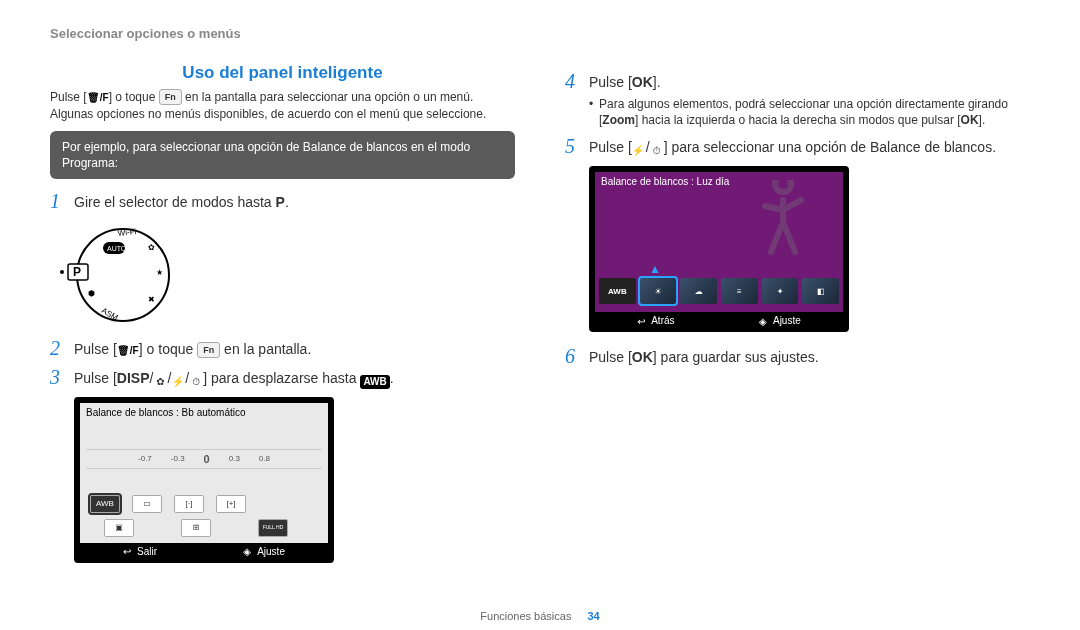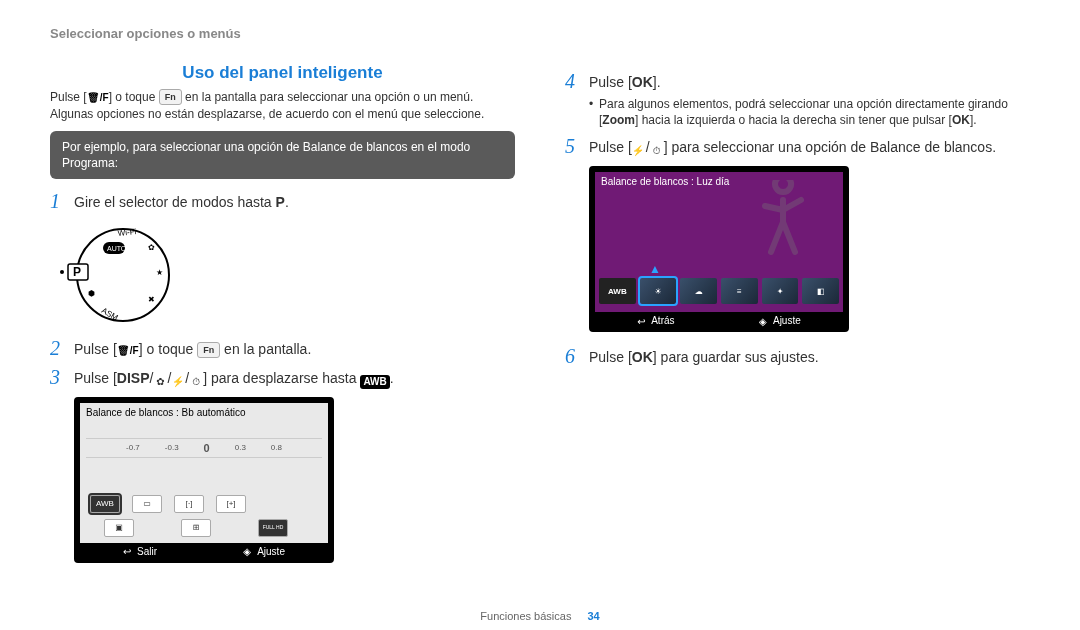--- a/index.html
+++ b/index.html
@@ -128,22 +128,22 @@
   .screen-title.onblack { color:#fff; }
   .screen-footer {
     display:flex; justify-content:space-around;
     font-size:10px; color:#fff; padding:3px 0 0 0;
   }
   .foot-item { display:flex; align-items:center; gap:4px; }
   .foot-icon { width:10px;height:10px; }
 
   
   .ruler {
-    position:absolute; top:35px; left:6px; right:6px; height:20px;
-    display:flex; font-size:8px; color:#555; align-items:center; justify-content:center; gap:25px;
+    position:absolute; top:46px; left:6px; right:6px; height:20px;
+    display:flex; font-size:8px; color:#555; align-items:center; justify-content:center; gap:19px;
     border-top:1px solid #ccc; border-bottom:1px solid #ccc;
   }
   .ruler span.big{font-size:11px;font-weight:700;}
   .icon-rows {
     position:absolute; bottom:6px; left:10px; right:10px;
   }
   .icon-row { display:flex; gap:12px; margin-top:6px; justify-content:flex-start; }
   .row2 { justify-content: space-between; padding: 0 30px 0 14px;}
   .icon-cell {
     width:30px; height:18px; background:#fff; border:1px solid #aaa; border-radius:2px;
@@ -188,21 +188,21 @@
   <div class="col">
     <h2 class="section-title">Uso del panel inteligente</h2>
 
     <p class="intro">
       <span>Pulse [</span><span class="iconbox">
         <svg width="22" height="12">
             <text x="0" y="10" font-size="10" font-weight="700">🗑/Fn</text>
           </svg>
       </span><span>] o toque </span><span class="key">Fn</span><span> en la pantalla para seleccionar una opción o un menú.</span>
       <br>
-      <span>Algunas opciones no están desplazarse, de acuerdo con el menú que seleccione.</span>
+      <span>Algunas opciones no menús disponibles, de acuerdo con el menú que seleccione.</span>
     </p>
 
     <div class="callout">Por ejemplo, para seleccionar una opción de Balance de blancos en el modo Programa:</div>
 
     <ol class="steps">
       <li class="step">
         <span class="step-num">1</span>
         <span class="step-text">
           <span>Gire el selector de modos hasta </span><b>P</b><span>.</span>
         </span>
@@ -285,21 +285,21 @@
   </div>
 
   <div class="col">
     <ol class="steps">
       <li class="step">
         <span class="step-num">4</span>
         <span class="step-text">
           <span>Pulse [</span><b>OK</b><span>].</span>
           <ul>
             <li>
-              <span>Para algunos elementos, podrá seleccionar una opción directamente girando [</span><b>Zoom</b><span>] hacia la izquierda o hacia la derecha sin tener que pulsar [</span><b>OK</b><span>].</span>
+              <span>Para algunos elementos, podrá seleccionar una opción directamente girando [</span><b>Zoom</b><span>] hacia la izquierda o hacia la derecha sin modos que pulsar [</span><b>OK</b><span>].</span>
             </li>
           </ul>
         </span>
       </li>
 
       <li class="step">
         <span class="step-num">5</span>
         <span class="step-text">
           <span>Pulse [</span><span class="iconbox">⚡</span>/<span class="iconbox">⏱</span><span>] para seleccionar una opción de Balance de blancos.</span>
         </span>

